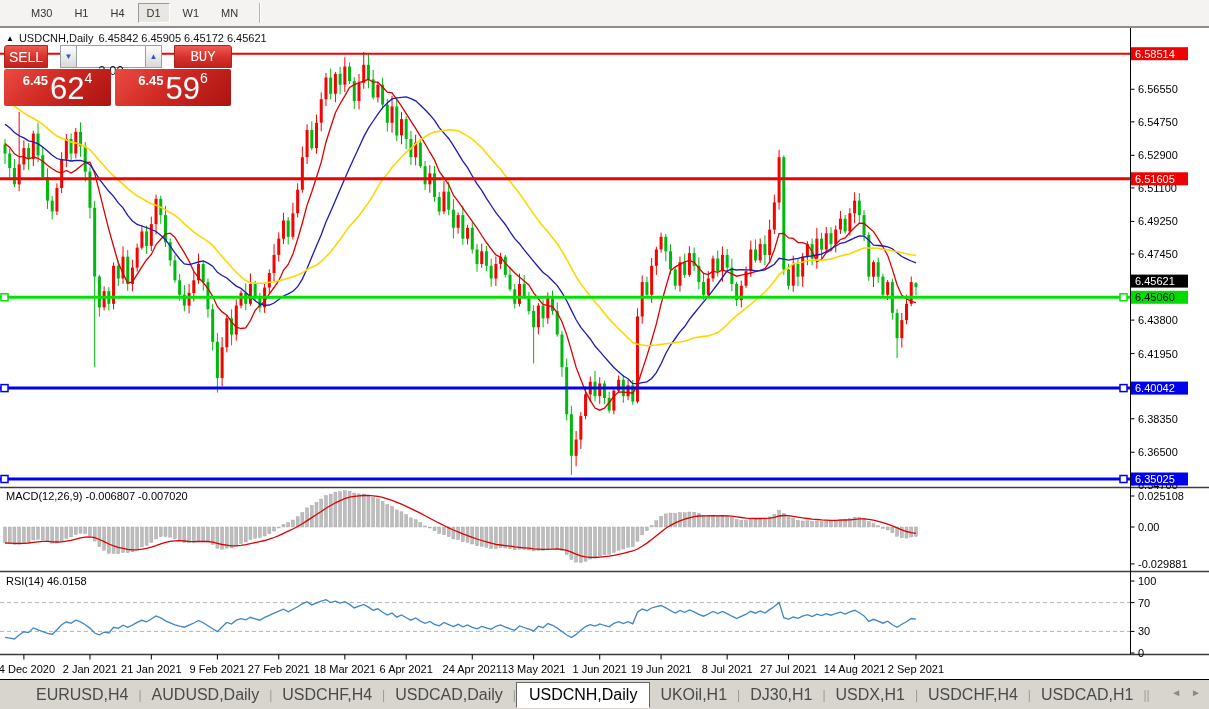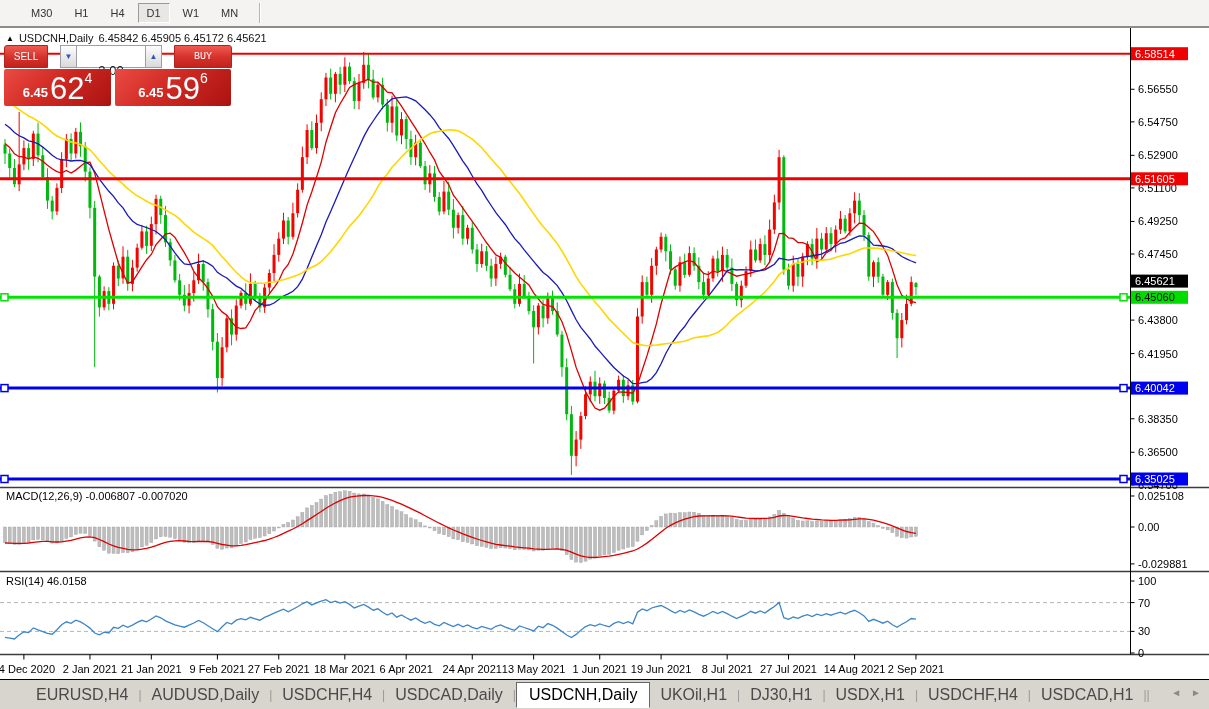--- a/index.html
+++ b/index.html
@@ -16,35 +16,35 @@
   .chart-area{position:absolute;left:0;top:28px;width:1209px;height:651px;background:#fff;}
   svg#chart{position:absolute;left:0;top:0;}
   .quote-header{position:absolute;left:6px;top:4px;z-index:20;font-size:11px;color:#111;
                 display:flex;align-items:center;gap:5px;white-space:nowrap;}
   .quote-header .tri{font-size:8px;color:#000;}
   
   .trade-widget{position:absolute;left:4px;top:17px;width:228px;z-index:25;font-size:12px;}
   .tw-row1{display:flex;height:23px;}
   .btn-sell,.btn-buy{background:linear-gradient(180deg,#ef5a52 0%,#d5312b 55%,#c3221e 100%);
       color:#fff;border:1px solid #b02420;display:flex;align-items:center;justify-content:center;
-      font-size:10px;cursor:pointer;}
+      font-size:14px;cursor:pointer;}
   .btn-sell{width:44px;border-radius:3px 0 0 0;}
   .btn-buy{width:58px;margin-left:12px;border-radius:0 3px 0 0;font-family:Liberation Mono, monospace;}
   .stepper{display:flex;margin-left:12px;height:23px;}
   .step-btn{width:17px;background:linear-gradient(180deg,#fdfdfd,#d9d9d9);border:1px solid #9aa0a6;
             color:#3355bb;font-size:8px;display:flex;align-items:center;justify-content:center;cursor:pointer;}
   .vol-field{width:68px;border:1px solid #9aa0a6;border-left:none;border-right:none;background:#fff;
              font-size:13px;color:#111;text-align:center;padding-top:17px;}
   .tw-row2{display:flex;margin-top:1px;height:37px;}
   .price-panel{background:linear-gradient(135deg,#ea4b42 0%,#d02a24 45%,#ab1310 100%);
       border-radius:2px;color:#fff;display:flex;align-items:flex-end;justify-content:center;
       padding-bottom:3px;cursor:pointer;}
   .price-panel.sell{width:107px;}
   .price-panel.buy{width:116px;margin-left:4px;}
-  .pp-small{font-size:13px;font-weight:bold;margin-right:2px;margin-bottom:3px;}
+  .pp-small{font-size:13px;font-weight:bold;margin-right:2px;margin-bottom:15px;}
   .pp-big{font-size:31px;line-height:28px;}
   .pp-sup{font-size:14px;align-self:flex-start;margin-top:1px;}
   
   .tabbar{position:absolute;left:0;top:679px;width:1209px;height:30px;background:#d8d5ce;
           border-top:1px solid #000;z-index:30;display:flex;align-items:center;padding-left:26px;}
   .tab{font-size:16px;color:#4a4a4a;padding:3px 10px;white-space:nowrap;cursor:pointer;}
   .tab.active{background:#fff;color:#000;border:1px solid #666;border-bottom-color:#fff;padding:3px 12px;}
   .tab-sep{color:#999;font-size:12px;}
   .tab-arrows{position:absolute;right:8px;top:7px;display:flex;gap:10px;}
   .tab-arrow{color:#8a8a8a;font-size:10px;cursor:pointer;}

